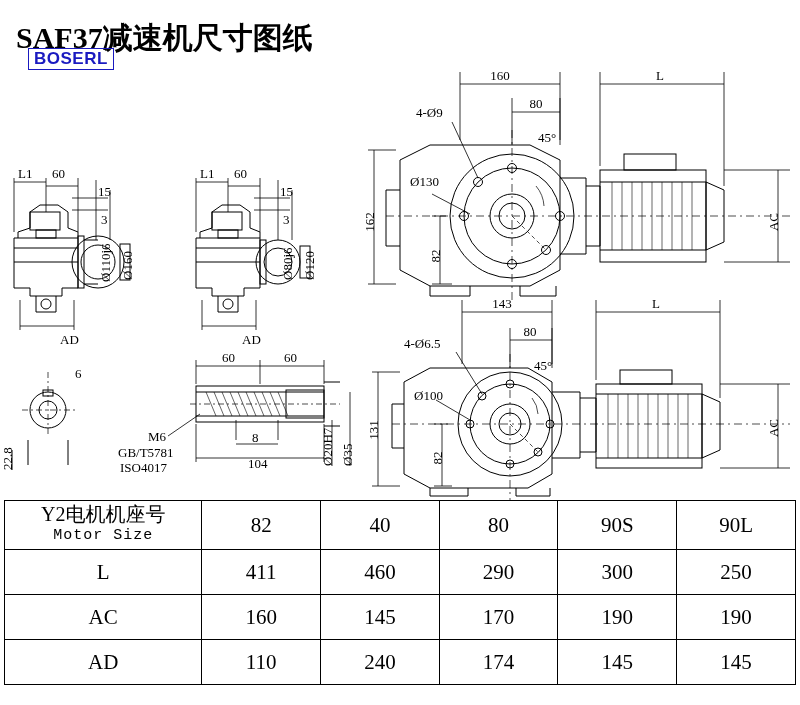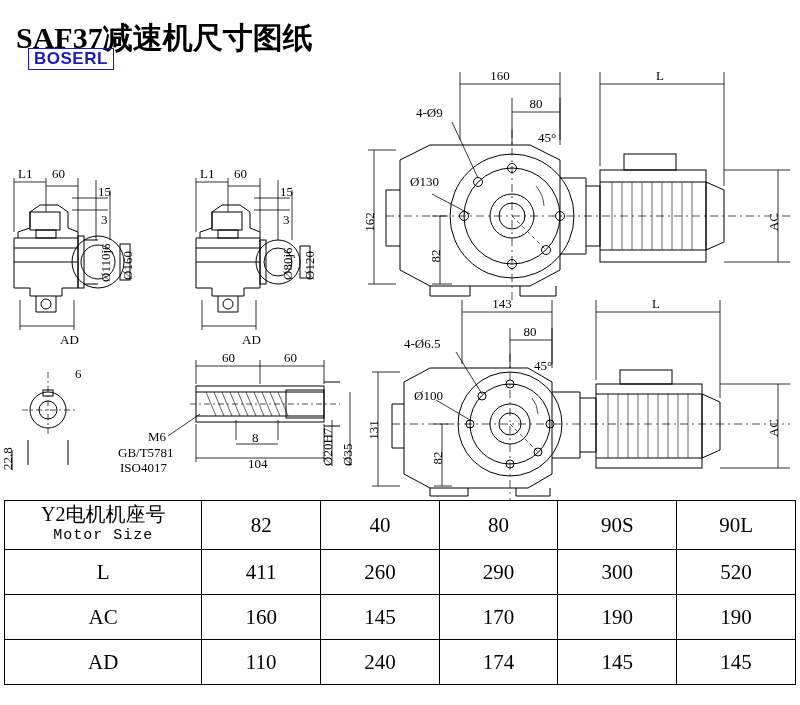--- a/index.html
+++ b/index.html
@@ -358,24 +358,24 @@
         </td>
         <td class="val">82</td>
         <td class="val">40</td>
         <td class="val">80</td>
         <td class="val">90S</td>
         <td class="val">90L</td>
       </tr>
       <tr>
         <td class="rowlabel">L</td>
         <td class="val">411</td>
-        <td class="val">260</td>
+        <td class="val">460</td>
         <td class="val">290</td>
         <td class="val">300</td>
-        <td class="val">520</td>
+        <td class="val">250</td>
       </tr>
       <tr>
         <td class="rowlabel">AC</td>
         <td class="val">160</td>
         <td class="val">145</td>
         <td class="val">170</td>
         <td class="val">190</td>
         <td class="val">190</td>
       </tr>
       <tr>

